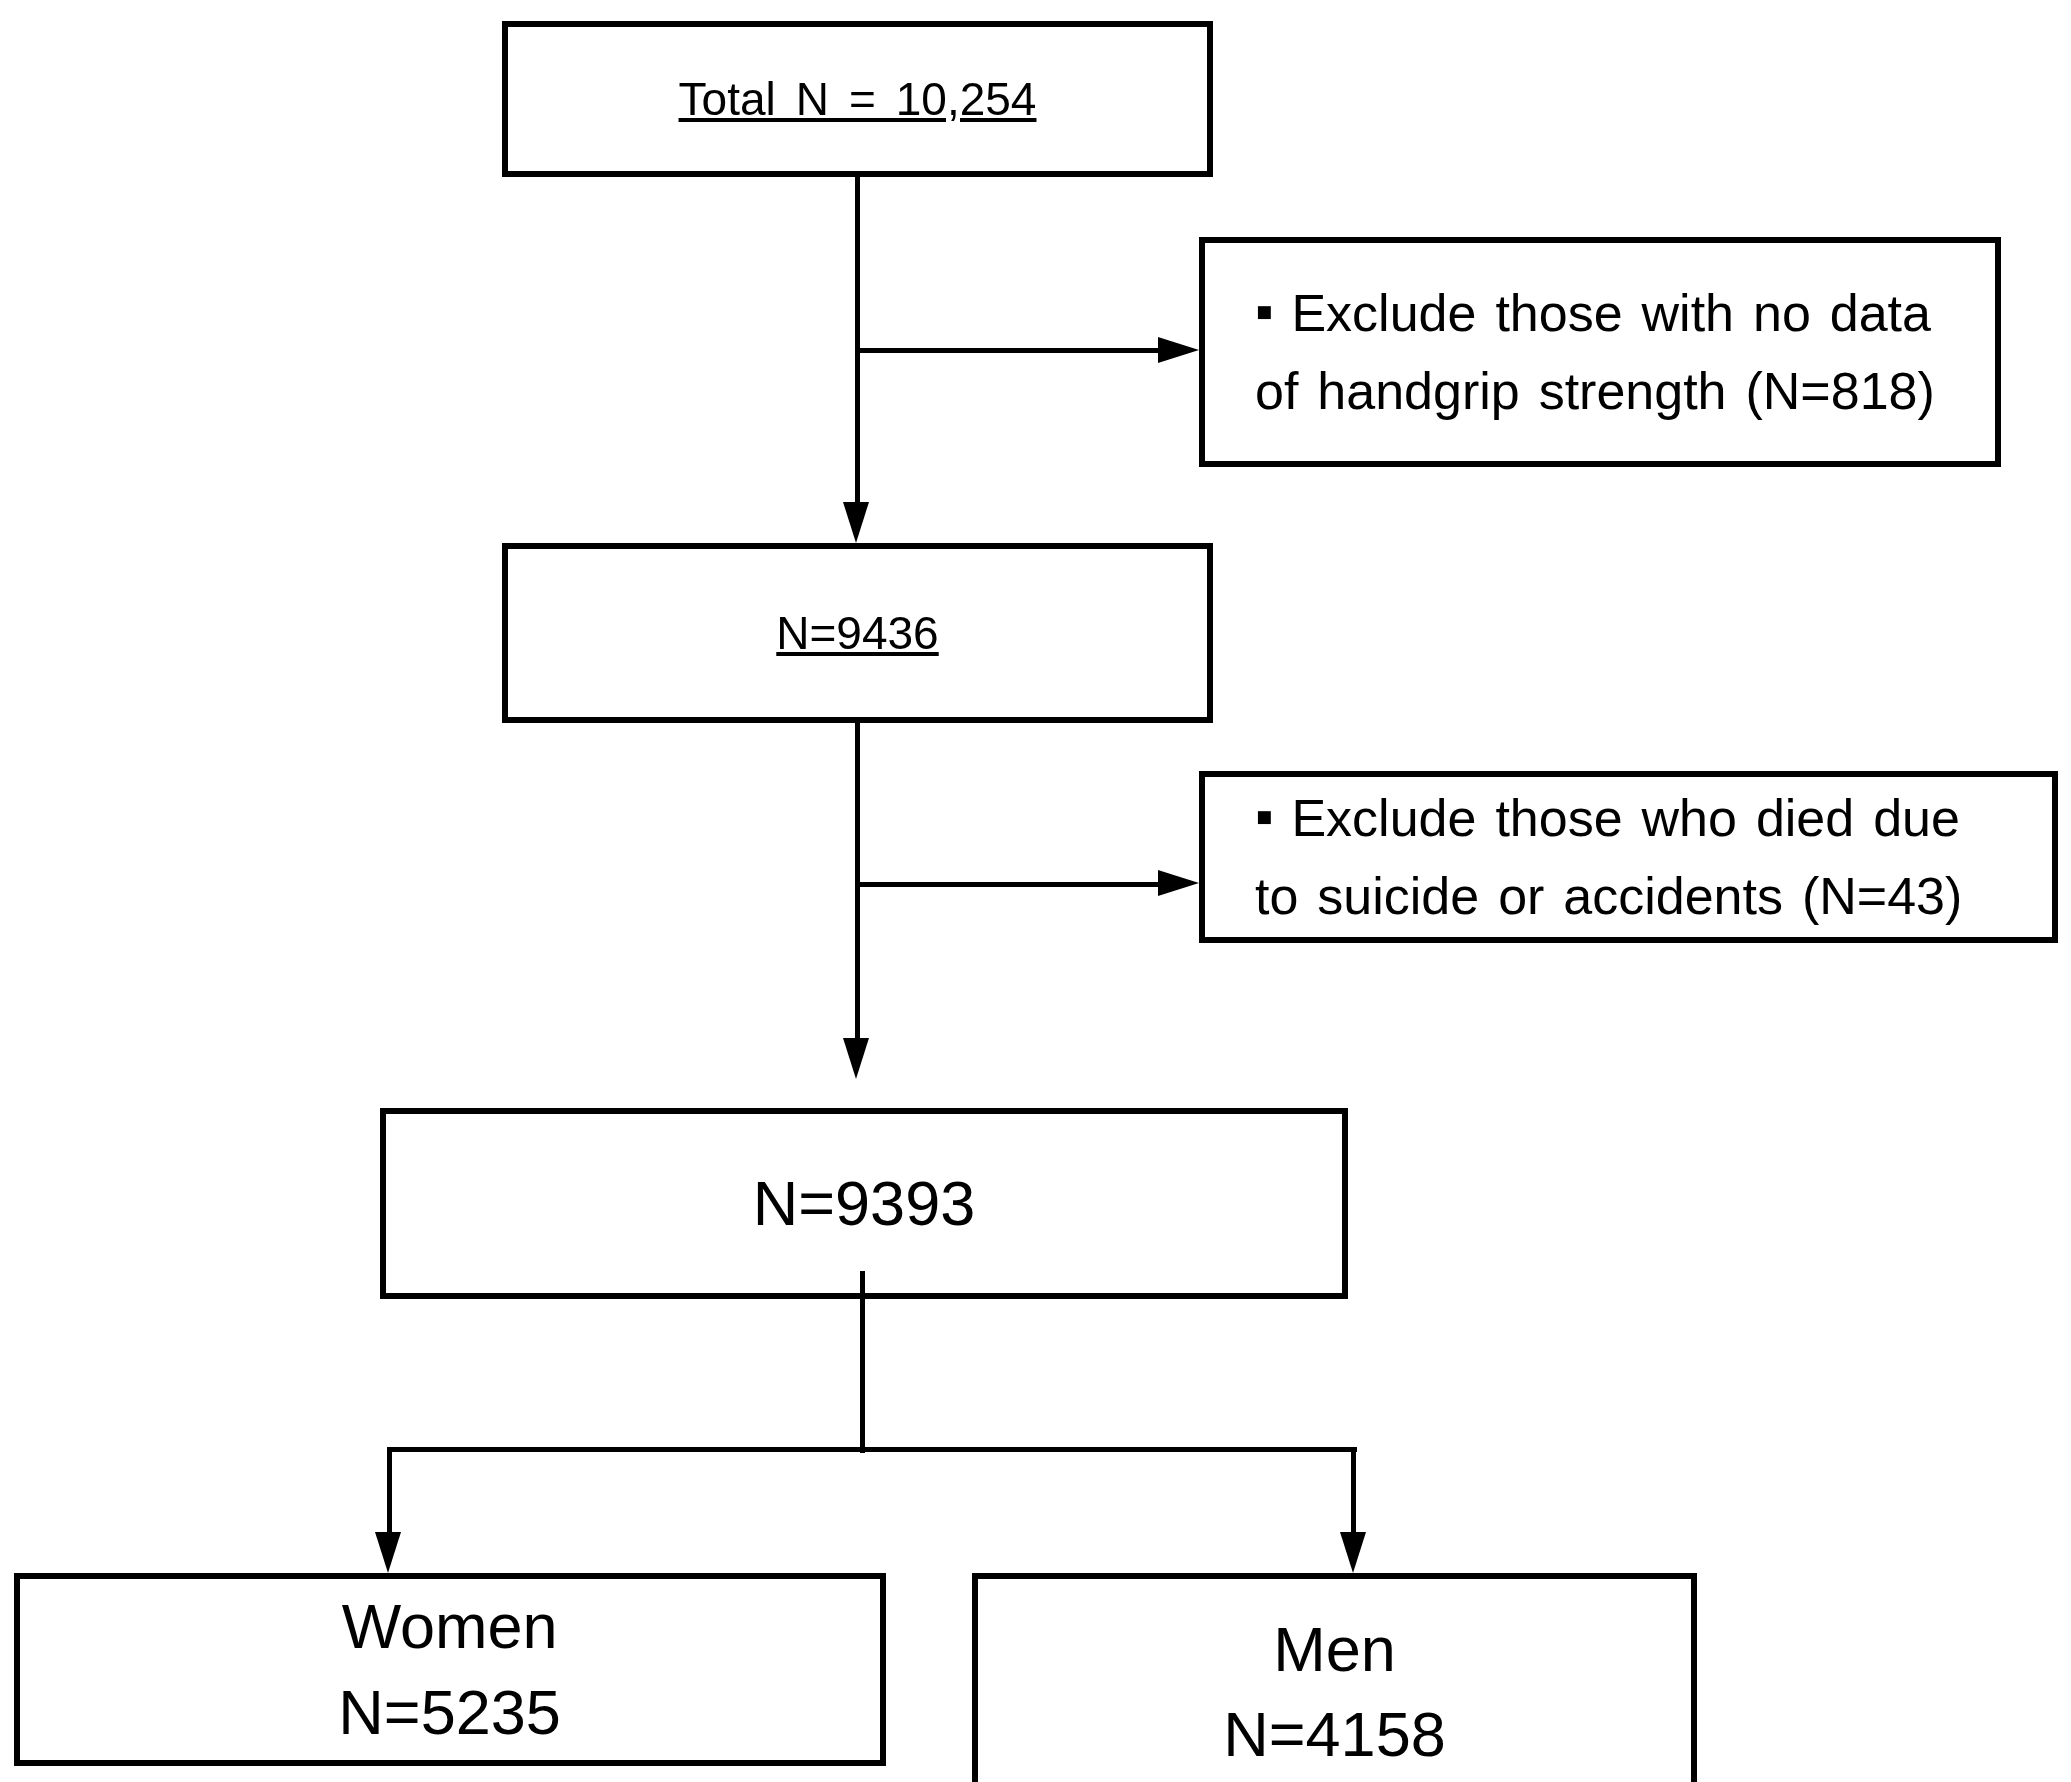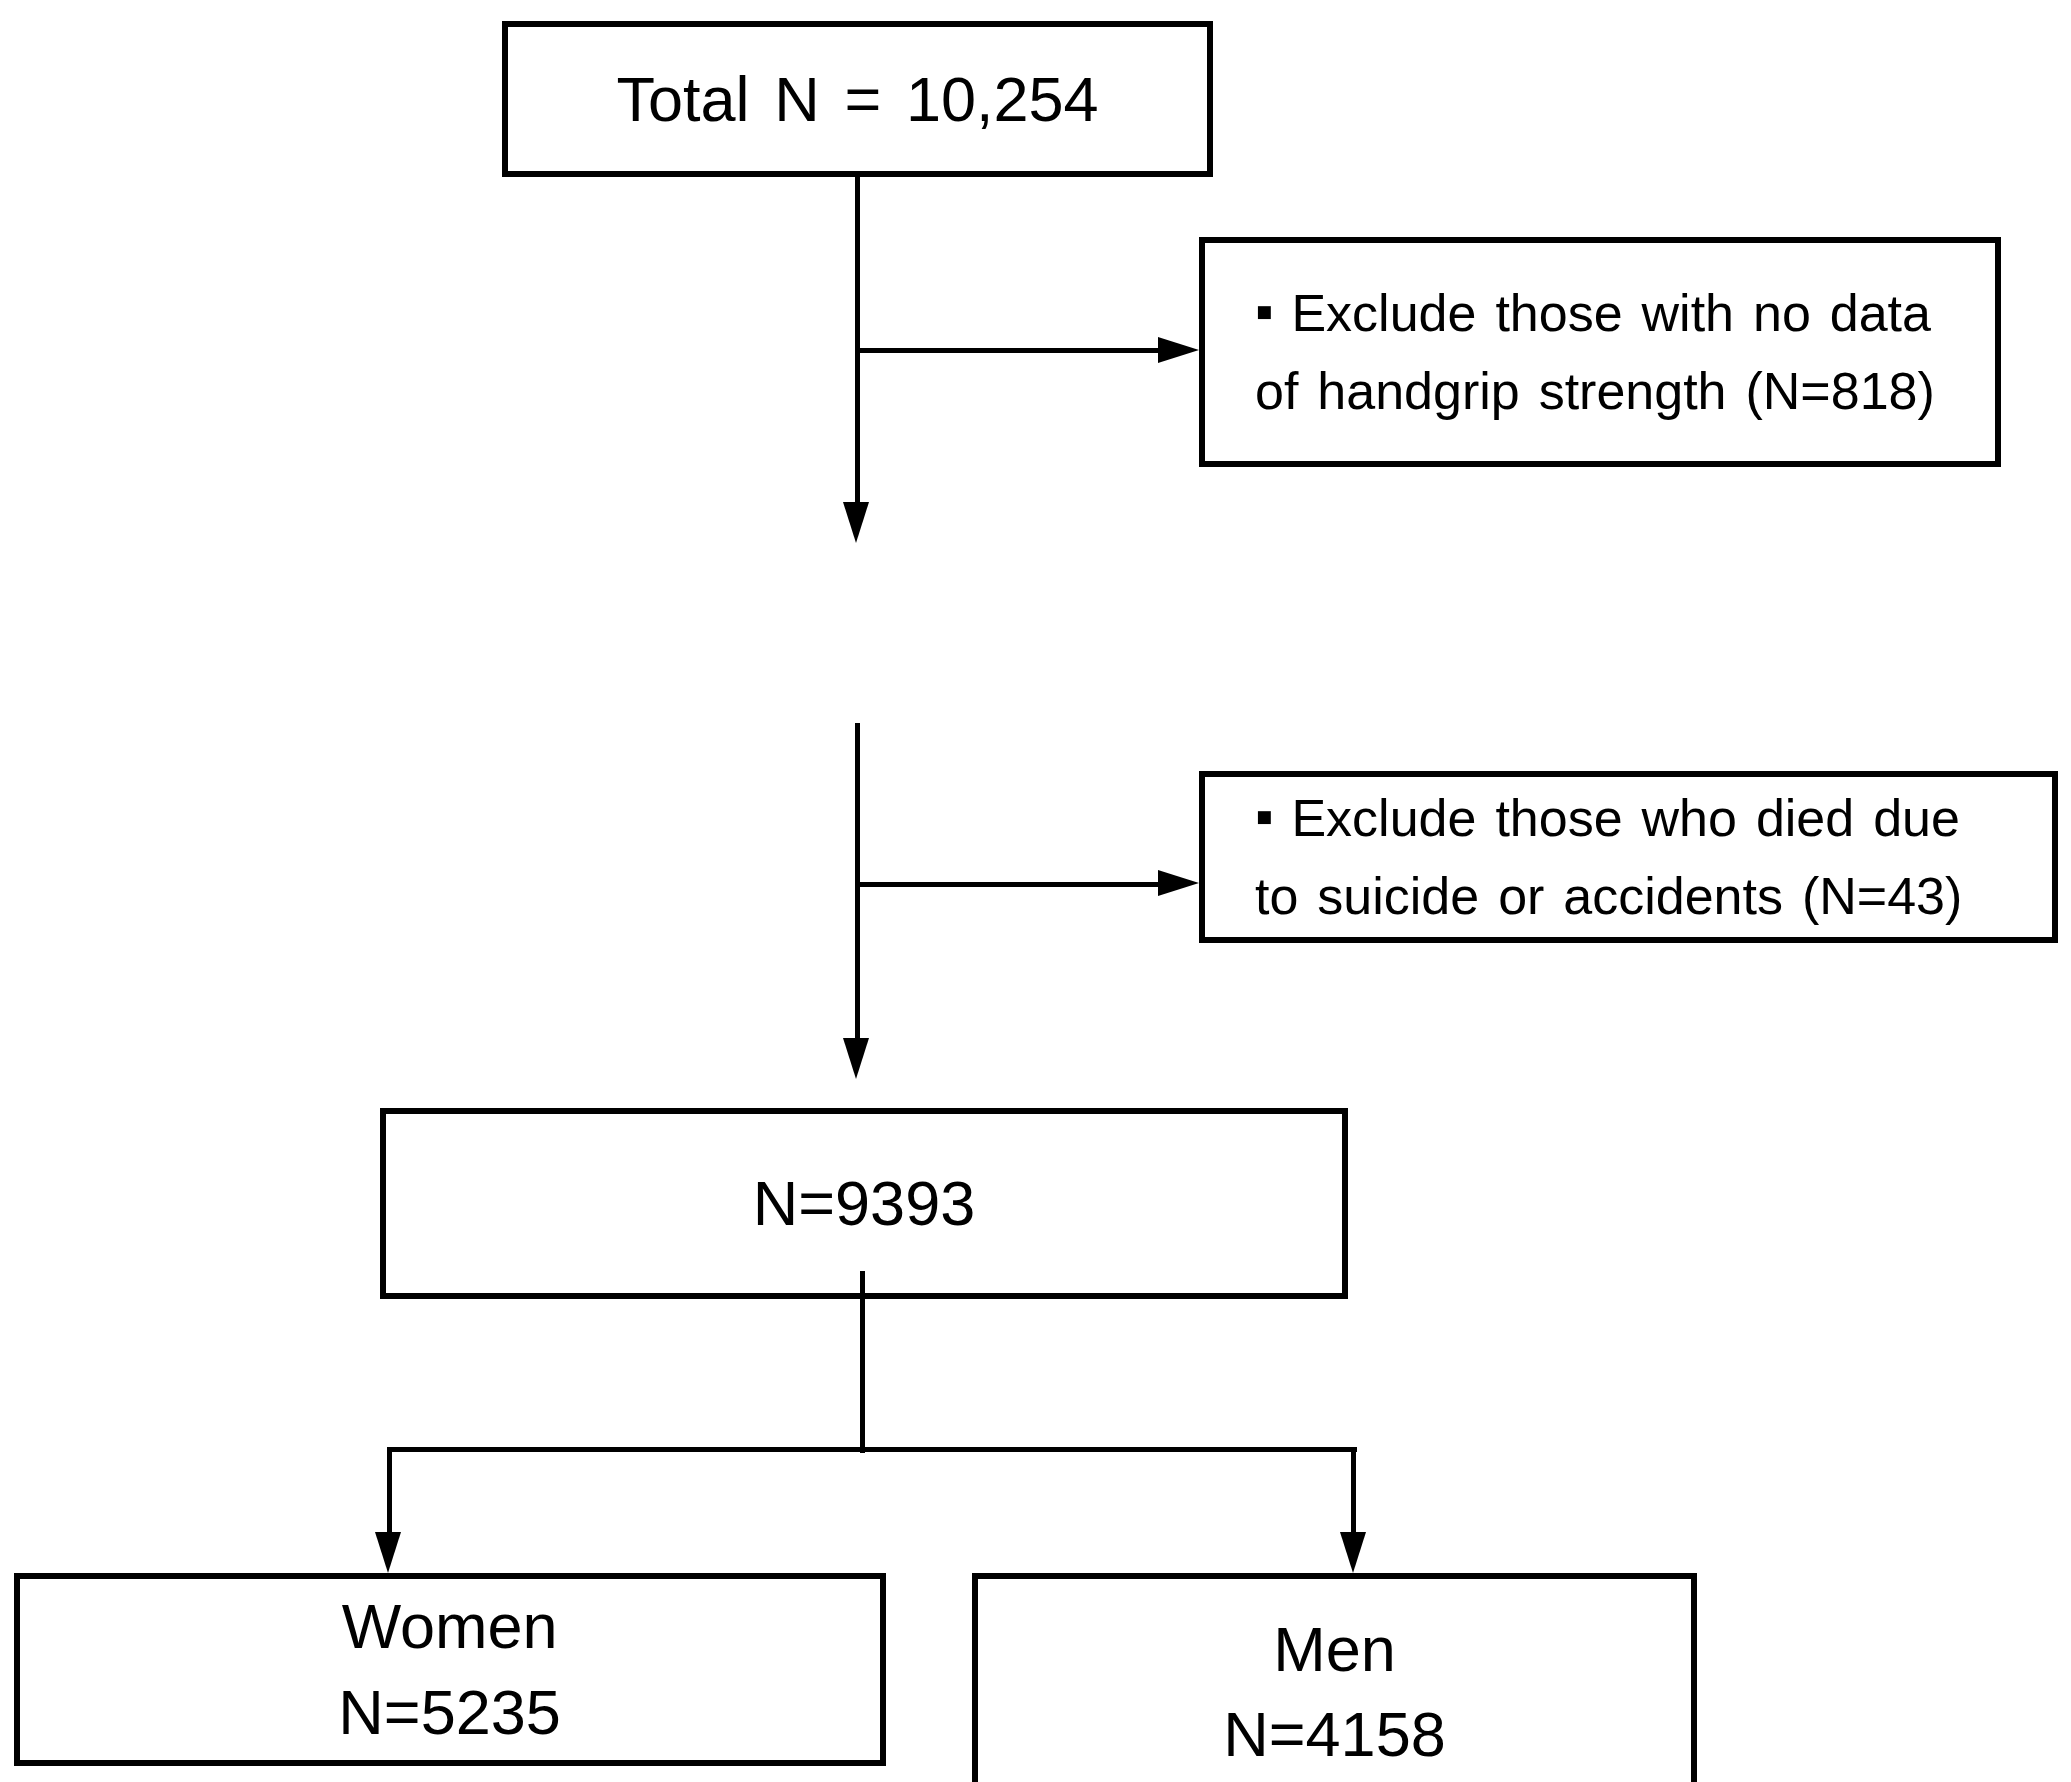--- a/index.html
+++ b/index.html
@@ -20,22 +20,23 @@
     box-sizing: border-box;
     border: 6.3px solid #000000;
     background: #ffffff;
     display: flex;
     flex-direction: column;
     align-items: center;
     justify-content: center;
     text-align: center;
   }
   .box.main {
-    font-size: 63px;
+    font-size: 46px;
     word-spacing: 7.2px;
+    text-decoration: underline;
   }
   .box.excl {
     align-items: flex-start;
     text-align: left;
     font-size: 52px;
     line-height: 1.5;
     word-spacing: 4.5px;
     padding: 0 27px 0 50px;
   }
   .box.two-line {
@@ -85,20 +86,23 @@
   <div class="hline" style="left:857px; top:348px; width:303px;"></div>
   <div class="ah-right" style="left:1158px; top:337px;"></div>
 
   <div class="box excl" style="left:1199px; top:237px; width:802px; height:230px;">
     <div>
       <span class="bullet">▪</span><span>Exclude those with no data</span>
     </div>
     <div>of handgrip strength (N=818)</div>
   </div>
 
+  <div class="box main" style="left:502px; top:543px; width:711px; height:180px;">
+    <div>N=9436</div>
+  </div>
 
   <div class="vline" style="left:855px; top:723px; height:317px;"></div>
   <div class="ah-down" style="left:843px; top:1038px;"></div>
 
   <div class="hline" style="left:857px; top:882px; width:303px;"></div>
   <div class="ah-right" style="left:1158px; top:870px;"></div>
 
   <div class="box excl" style="left:1199px; top:771px; width:859px; height:172px;">
     <div>
       <span class="bullet">▪</span><span>Exclude those who died due</span>

